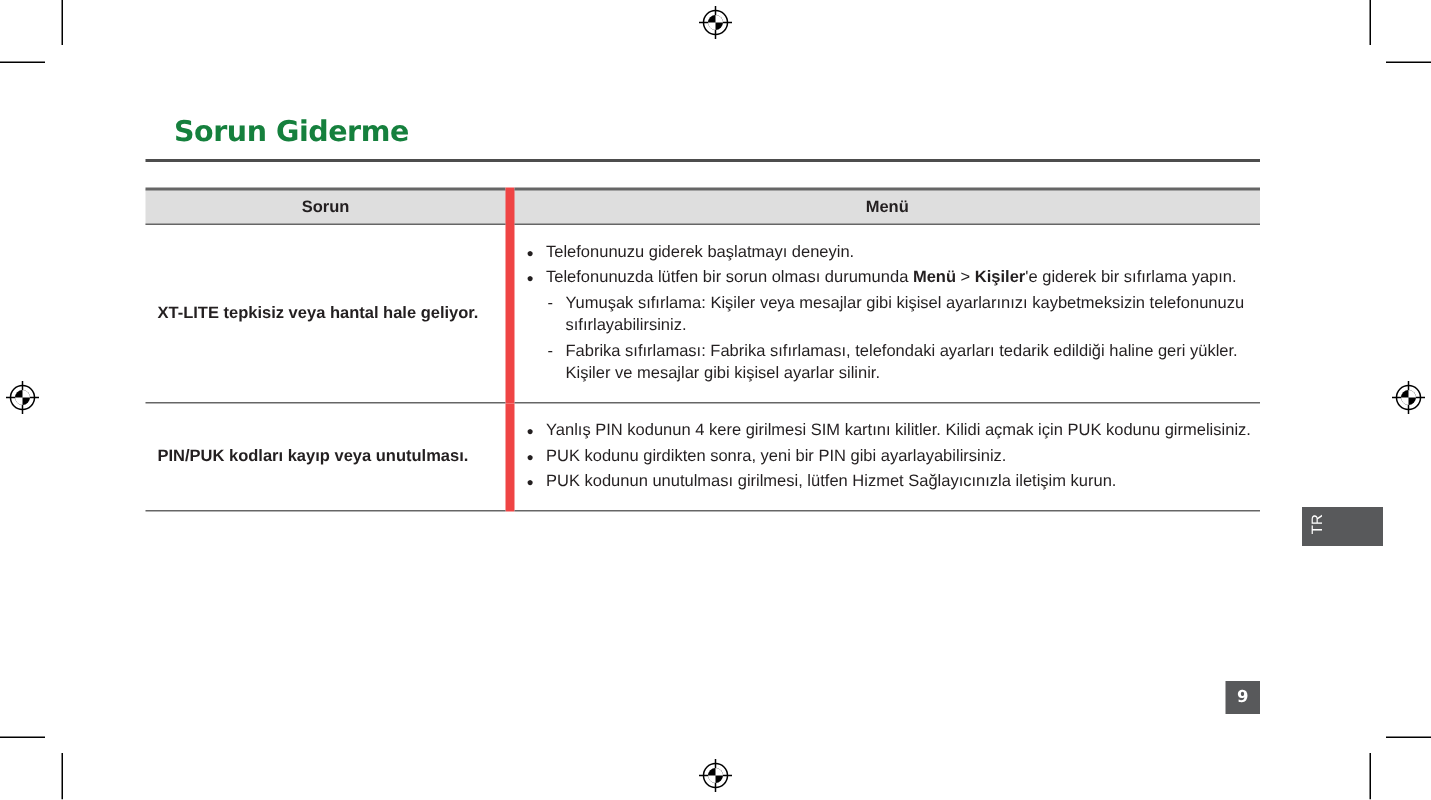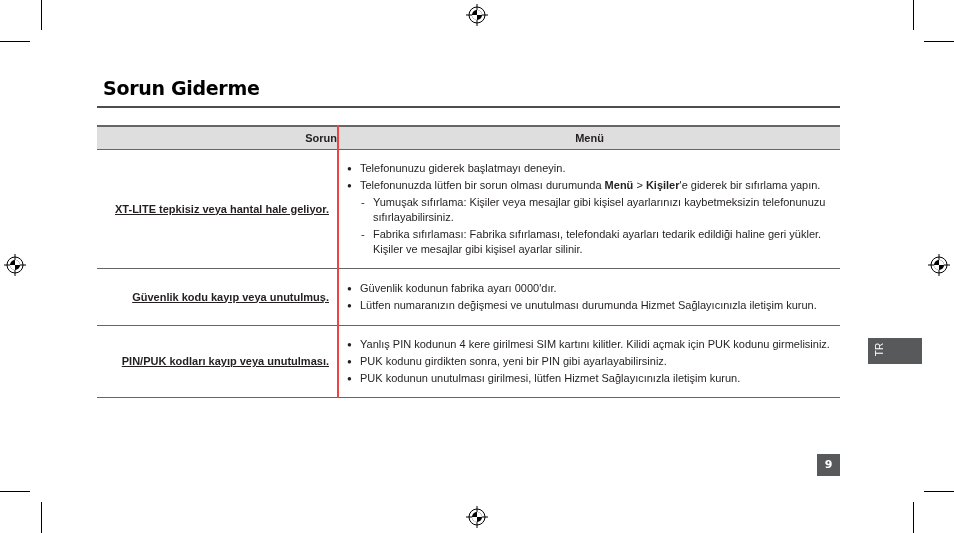--- a/index.html
+++ b/index.html
@@ -4,37 +4,37 @@
 <style>
   html, body { margin: 0; padding: 0; }
   body {
     width: 954px; height: 533px; position: relative; overflow: hidden;
     background: #ffffff; color: #231f20;
     font-family: "Liberation Sans", sans-serif;
   }
   .crop { position: absolute; background: #000; }
   .reg { position: absolute; width: 22px; height: 22px; }
   .title {
-    position: absolute; left: 103px; top: 77px;
+    position: absolute; left: 116px; top: 77px;
     font-family: "DejaVu Sans", sans-serif; font-weight: bold;
-    font-size: 19px; color: #000000; letter-spacing: -0.3px;
+    font-size: 19px; color: #15803d; letter-spacing: -0.3px;
   }
   .title-rule { position: absolute; left: 97px; top: 106px; width: 743px; height: 2px; background: #4d4d4d; }
   table.tbl {
     position: absolute; left: 97px; top: 125px; width: 743px;
     border-collapse: collapse; font-size: 11px; line-height: 15px;
   }
   table.tbl th {
     background: #dedede; font-weight: bold; height: 22px; padding: 0;
     border-top: 2px solid #666; border-bottom: 1px solid #666;
     text-align: center; font-size: 11px;
   }
   table.tbl td { border-bottom: 1px solid #666; vertical-align: middle; padding: 0; }
-  table.tbl .c1 { width: 224px; border-right: 2px solid #ef4444; text-align: right; }
-  td.problem { font-weight: bold; padding: 0 8px 0 8px !important; font-size: 11px; line-height: 15px; text-decoration: underline; }
+  table.tbl .c1 { width: 224px; border-right: 6px solid #ef4444; }
+  td.problem { font-weight: bold; padding: 0 8px 0 8px !important; font-size: 11px; line-height: 15px; }
   td.sol { padding: 4px 6px 4px 8px !important; }
   ul.b { list-style: none; margin: 0; padding: 0; }
   ul.b > li { position: relative; padding-left: 13px; margin: 2px 0; }
   ul.b > li::before { content: "\25CF"; position: absolute; left: 0; top: 0; font-size: 8px; }
   ul.d { list-style: none; margin: 2px 0 0 0; padding: 0; }
   ul.d > li { position: relative; padding-left: 13px; margin: 2px 0; }
   ul.d > li::before { content: "-"; position: absolute; left: 1px; top: 0; }
   .side-tab {
     position: absolute; left: 868px; top: 338px; width: 54px; height: 26px;
     background: #58595b; color: #fff;
@@ -109,29 +109,20 @@
           <li>
             <span>Telefonunuzda lütfen bir sorun olması durumunda </span><b>Menü</b><span> &gt; </span><b>Kişiler</b><span>'e giderek bir sıfırlama yapın.</span>
             <ul class="d">
               <li>Yumuşak sıfırlama: Kişiler veya mesajlar gibi kişisel ayarlarınızı kaybetmeksizin telefonunuzu sıfırlayabilirsiniz.</li>
               <li>Fabrika sıfırlaması: Fabrika sıfırlaması, telefondaki ayarları tedarik edildiği haline geri yükler. Kişiler ve mesajlar gibi kişisel ayarlar silinir.</li>
             </ul>
           </li>
         </ul>
       </td>
     </tr>
-    <tr style="height:57px;">
-      <td class="c1 problem">Güvenlik kodu kayıp veya unutulmuş.</td>
-      <td class="sol">
-        <ul class="b">
-          <li>Güvenlik kodunun fabrika ayarı 0000'dır.</li>
-          <li>Lütfen numaranızın değişmesi ve unutulması durumunda Hizmet Sağlayıcınızla iletişim kurun.</li>
-        </ul>
-      </td>
-    </tr>
     <tr style="height:72px;">
       <td class="c1 problem">PIN/PUK kodları kayıp veya unutulması.</td>
       <td class="sol">
         <ul class="b">
           <li>Yanlış PIN kodunun 4 kere girilmesi SIM kartını kilitler. Kilidi açmak için PUK kodunu girmelisiniz.</li>
           <li>PUK kodunu girdikten sonra, yeni bir PIN gibi ayarlayabilirsiniz.</li>
           <li>PUK kodunun unutulması girilmesi, lütfen Hizmet Sağlayıcınızla iletişim kurun.</li>
         </ul>
       </td>
     </tr>

